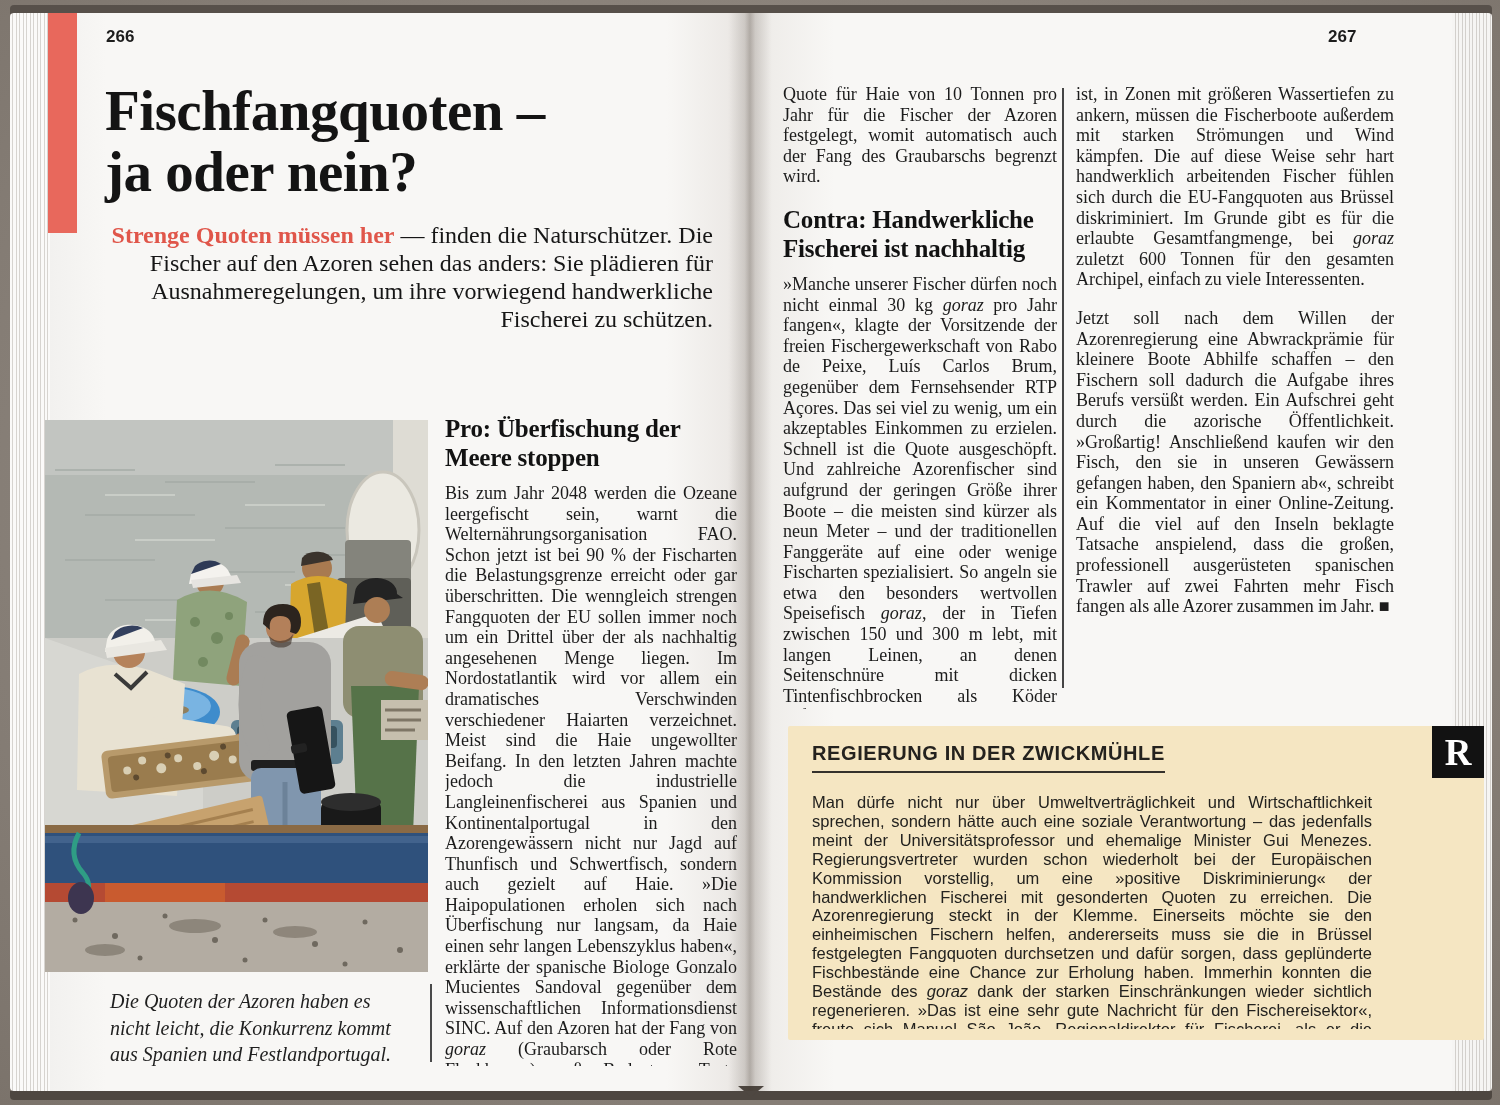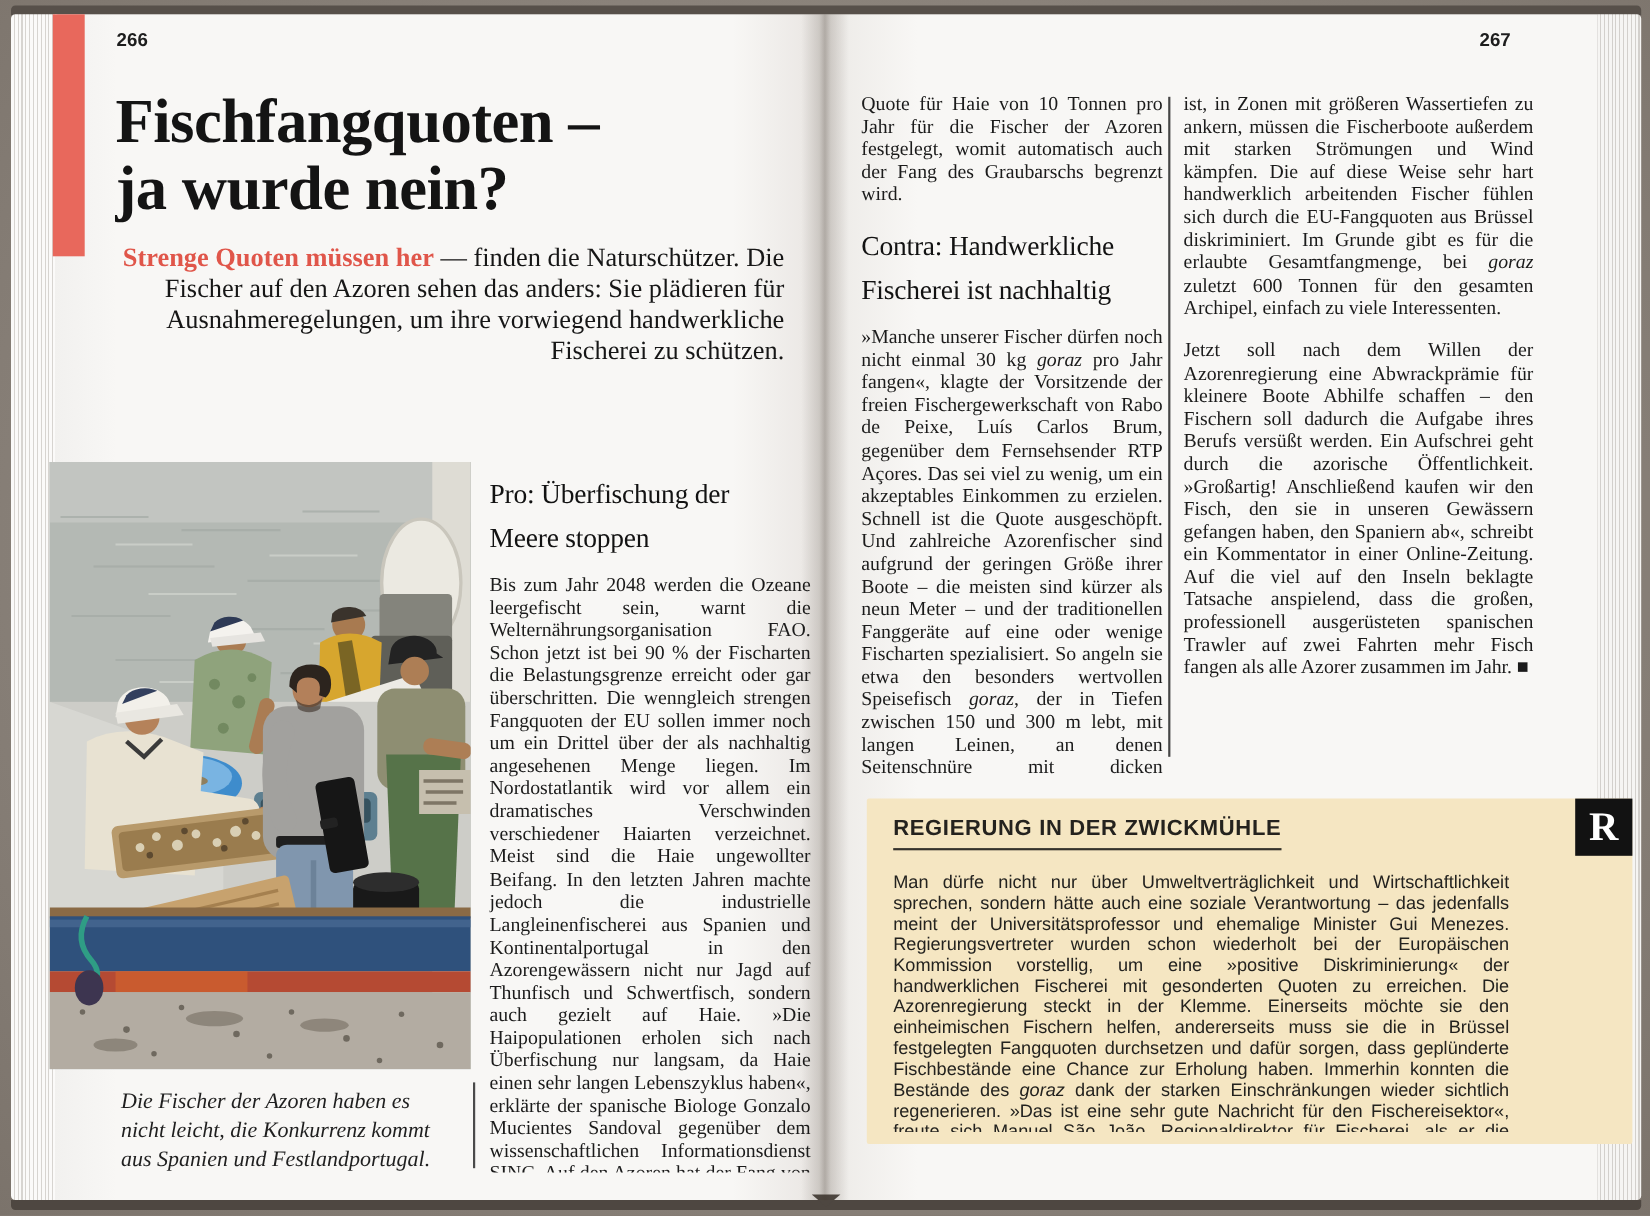--- a/index.html
+++ b/index.html
@@ -19,21 +19,21 @@
       background:linear-gradient(90deg,#dedad6 0%,#efedea 3%,#f8f7f5 12%,#f8f7f5 100%);}
   .spine{position:absolute;left:728px;top:13px;width:44px;height:1078px;pointer-events:none;
       background:linear-gradient(90deg,rgba(0,0,0,0) 0%,rgba(60,50,40,.12) 38%,rgba(60,50,40,.28) 50%,rgba(60,50,40,.12) 62%,rgba(0,0,0,0) 100%);}
   .spine-notch{position:absolute;left:738px;top:1086px;width:0;height:0;
       border-left:13px solid transparent;border-right:13px solid transparent;border-top:11px solid #4e4741;}
   
   .pagenum{position:absolute;font-family:"Liberation Sans","DejaVu Sans",sans-serif;font-weight:700;font-size:17px;color:#1d1d1d;}
   .bodytext{font-size:18px;line-height:20.6px;text-align:justify;color:#1b1b1b;
       hyphens:auto;-webkit-hyphens:auto;word-spacing:-0.3px;}
   .bodytext i{font-style:italic;}
-  .colhead{font-weight:400;font-size:25px;line-height:40px;color:#121212;margin:16px 0 11px 0;white-space:pre-line;letter-spacing:-0.2px;}
+  .colhead{font-weight:700;font-size:25px;line-height:29px;color:#121212;margin:0 0 11px 0;white-space:pre-line;letter-spacing:-0.2px;}
   
   .accent-bar{position:absolute;left:48px;top:13px;width:29px;height:220px;background:#e8685c;}
   .title{position:absolute;left:105px;top:80px;width:620px;font-weight:700;font-size:57px;line-height:61px;
       color:#141414;letter-spacing:-0.5px;white-space:pre-line;}
   .lead{position:absolute;left:107px;top:221px;width:606px;font-size:24px;line-height:28px;color:#161616;text-align:right;}
   .lead .hl{color:#e0564a;font-weight:700;}
   .photo{position:absolute;left:45px;top:420px;width:383px;height:552px;overflow:hidden;background:#b4b9b4;}
   .photo svg{display:block;}
   .caption{position:absolute;left:110px;top:988px;width:300px;font-style:italic;font-size:20px;line-height:26.5px;color:#1f1f1f;}
   .caption-rule{position:absolute;left:430px;top:984px;width:2px;height:78px;background:#4a4a4a;}
@@ -66,21 +66,21 @@
   <div class="edges-right"></div>
   <div class="page-left"></div>
   <div class="page-right"></div>
   <div class="book-bottom-edge"></div>
   <div class="spine-notch"></div>
 
   <div class="accent-bar"></div>
   <div class="pagenum" style="left:106px;top:27px;">266</div>
 
   <div class="title">Fischfangquoten –
-ja wurde nein?</div>
+ja oder nein?</div>
 
   <div class="lead"><span class="hl">Strenge Quoten müssen her</span><span> — finden die Naturschützer. Die Fischer auf den Azoren sehen das anders: Sie plädieren für Ausnahmeregelungen, um ihre vorwiegend handwerkliche Fischerei zu schützen.</span></div>
 
   <div class="photo">
     <svg width="383" height="552" viewBox="0 0 383 552" xmlns="http://www.w3.org/2000/svg">
 
       <rect x="0" y="0" width="383" height="218" fill="#b4b9b4"></rect>
       <rect x="0" y="0" width="383" height="55" fill="#c7cac5" opacity="0.75"></rect>
       <g stroke="#a3a9a4" stroke-width="2" opacity="0.7" fill="none">
         <path d="M10,50 h80 M120,62 h90 M230,45 h70 M40,95 h110 M180,108 h120 M20,140 h90 M150,152 h100 M270,135 h80 M60,180 h120 M210,192 h110"></path>
@@ -225,30 +225,30 @@
         <ellipse cx="150" cy="506" rx="26" ry="7"></ellipse>
           <ellipse cx="250" cy="512" rx="22" ry="6"></ellipse>
           <ellipse cx="60" cy="530" rx="20" ry="6"></ellipse>
       </g>
 
       <path d="M34,413 q-12,22 4,40 q10,12 2,22" stroke="#2f9d85" stroke-width="5" fill="none"></path>
       <ellipse cx="36" cy="478" rx="13" ry="16" fill="#3d3550"></ellipse>
     </svg>
   </div>
 
-  <div class="caption">Die Fischer der Azoren haben es nicht leicht, die Konkurrenz kommt aus Spanien und Festlandportugal.</div>
+  <div class="caption">Die Quoten der Azoren haben es nicht leicht, die Konkurrenz kommt aus Spanien und Festlandportugal.</div>
   <div class="caption-rule"></div>
 
   <div class="col-pro">
     <h2 class="colhead">Pro: Überfischung der
 Meere stoppen</h2>
     <div class="bodytext">Bis zum Jahr 2048 werden die Ozeane leergefischt sein, warnt die Welternährungsorganisation FAO. Schon jetzt ist bei 90 % der Fischarten die Belastungsgrenze erreicht oder gar überschritten. Die wenngleich strengen Fangquoten der EU sollen immer noch um ein Drittel über der als nachhaltig angesehenen Menge liegen. Im Nordostatlantik wird vor allem ein dramatisches Verschwinden verschiedener Haiarten verzeichnet. Meist sind die Haie ungewollter Beifang. In den letzten Jahren machte jedoch die industrielle Langleinenfischerei aus Spanien und Kontinentalportugal in den Azorengewässern nicht nur Jagd auf Thunfisch und Schwertfisch, sondern auch gezielt auf Haie. »Die Haipopulationen erholen sich nach Überfischung nur langsam, da Haie einen sehr langen Lebenszyklus haben«, erklärte der spanische Biologe Gonzalo Mucientes Sandoval gegenüber dem wissenschaftlichen Informationsdienst SINC. Auf den Azoren hat der Fang von <i>goraz</i> (Graubarsch oder Rote Fleckbrasse) große Bedeutung. Trotz traditioneller Fangmethoden ist auch dabei der Beifang von Haien unvermeidlich. Jetzt wurde eine maximale</div>
   </div>
 
-  <div class="pagenum" style="left:1328px;top:27px;margin-left:17px;">267</div>
+  <div class="pagenum" style="left:1328px;top:27px;">267</div>
 
   <div class="col-1">
     <div class="bodytext para-gap">Quote für Haie von 10 Tonnen pro Jahr für die Fischer der Azoren festgelegt, womit automatisch auch der Fang des Graubarschs begrenzt wird.</div>
     <h2 class="colhead">Contra: Handwerkliche
 Fischerei ist nachhaltig</h2>
     <div class="bodytext">»Manche unserer Fischer dürfen noch nicht einmal 30 kg <i>goraz</i> pro Jahr fangen«, klagte der Vorsitzende der freien Fischergewerkschaft von Rabo de Peixe, Luís Carlos Brum, gegenüber dem Fernsehsender RTP Açores. Das sei viel zu wenig, um ein akzeptables Einkommen zu erzielen. Schnell ist die Quote ausgeschöpft. Und zahlreiche Azorenfischer sind aufgrund der geringen Größe ihrer Boote – die meisten sind kürzer als neun Meter – und der traditionellen Fanggeräte auf eine oder wenige Fischarten spezialisiert. So angeln sie etwa den besonders wertvollen Speisefisch <i>goraz</i>, der in Tiefen zwischen 150 und 300 m lebt, mit langen Leinen, an denen Seitenschnüre mit dicken Tintenfischbrocken als Köder befestigt sind. Manchmal legen sie auch noch eine Geruchsspur mit Sardinen, um den Fisch anzulocken. Da es nicht möglich</div>
   </div>
 
   <div class="col-divider"></div>
 

